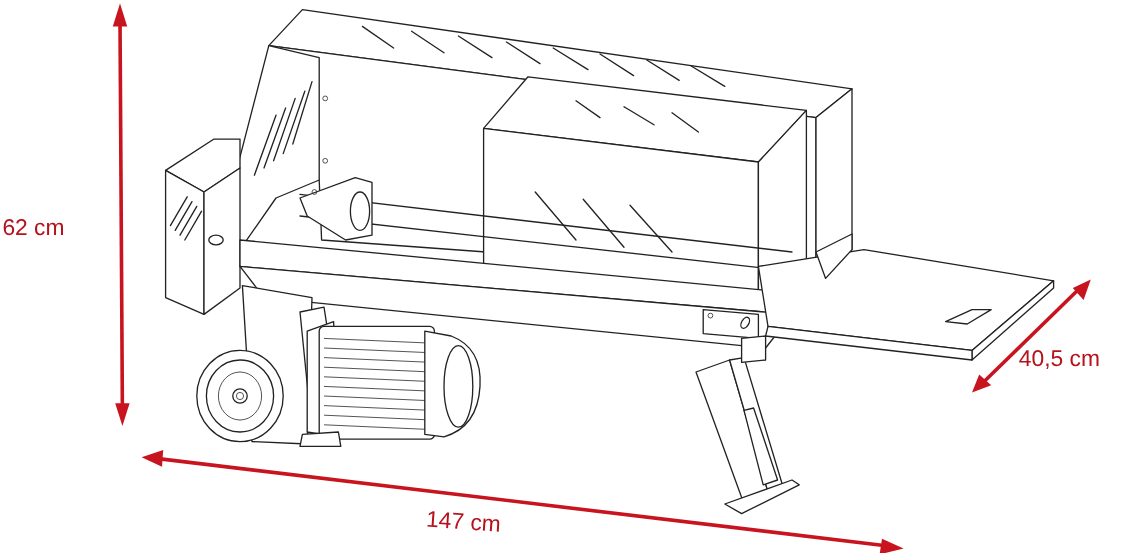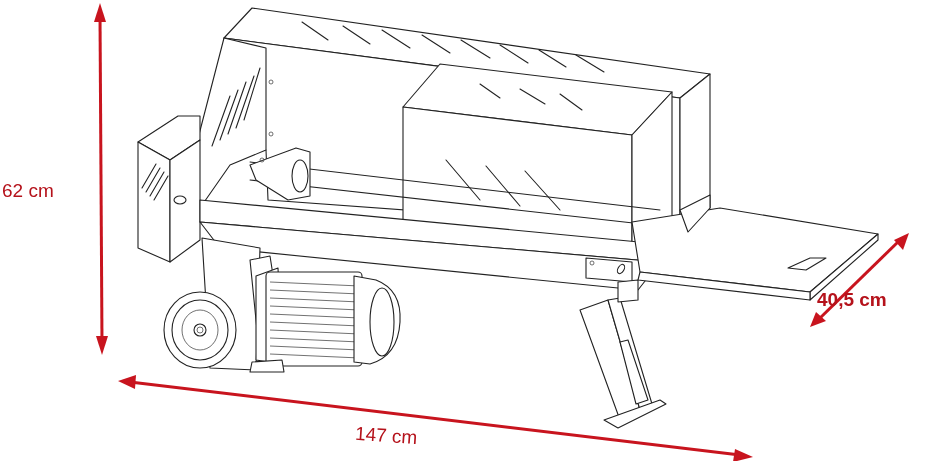--- a/index.html
+++ b/index.html
@@ -1,20 +1,20 @@
 <!DOCTYPE html>
 <html><head>
   <meta charset="utf-8">
   <style>
     html, body { margin: 0; padding: 0; background: #ffffff; }
     body { width: 936px; height: 461px; overflow: hidden; position: relative; font-family: "Liberation Sans", sans-serif; }
     #stage { position: absolute; left: 0; top: 0; width: 936px; height: 461px; padding-left: 20px; }
     .dim-label { position: absolute; color: #b5121b; font-size: 19px; font-family: "Liberation Sans", sans-serif; white-space: nowrap; }
     #lbl-height { left: 2px; top: 180px; }
-    #lbl-depth { left: 817px; top: 289px; font-weight: bold; }
+    #lbl-depth { left: 849px; top: 289px; }
     #lbl-length { left: 355px; top: 425px; transform: rotate(4deg); }
     svg .ln { fill: #ffffff; stroke: #222; stroke-width: 1.1; stroke-linejoin: round; }
     svg .ln-no { fill: none; stroke: #222; stroke-width: 1.1; stroke-linejoin: round; stroke-linecap: round; }
     svg .thin { fill: none; stroke: #333; stroke-width: 0.7; }
     svg .dim { stroke: #c8141e; stroke-width: 3; fill: none; }
     svg .arrow { fill: #c8141e; }
   </style>
 </head>
 <body>
 

